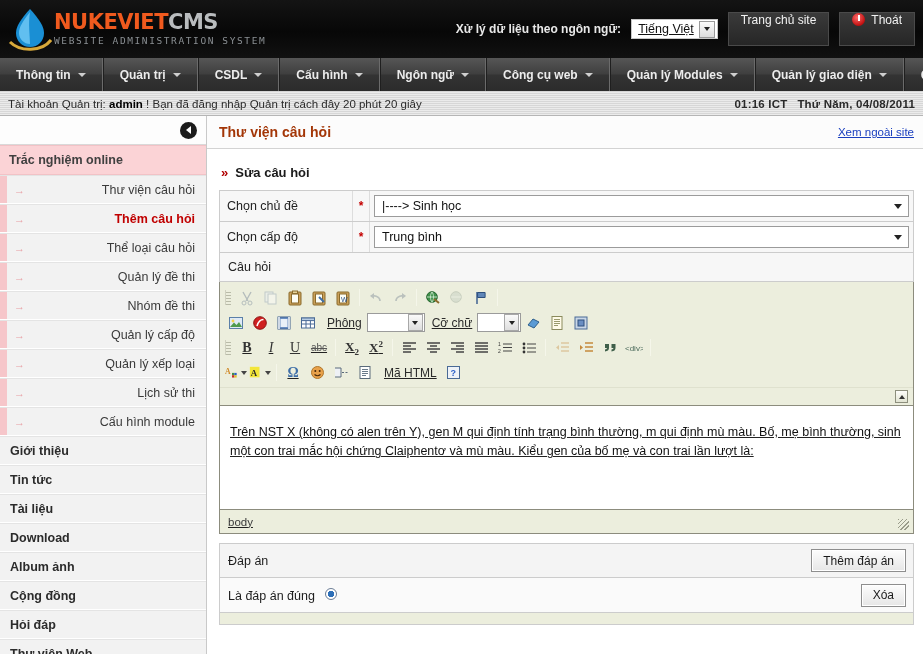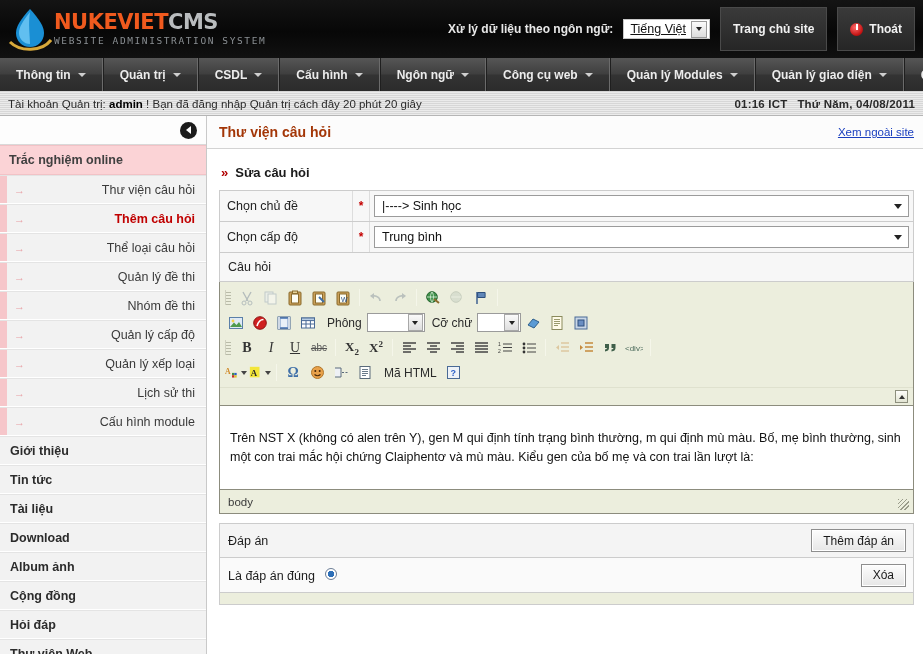--- a/index.html
+++ b/index.html
@@ -46,22 +46,22 @@
   }
   .lang-select .caret-box {
     width:16px; height:17px; margin-left:5px; border:1px solid #9a9a9a;
     background:linear-gradient(180deg,#fbfbfb,#dcdcdc);
     display:flex; align-items:center; justify-content:center;
   }
   .caret-dn { width:0;height:0;border-left:3.5px solid transparent;border-right:3.5px solid transparent;border-top:4px solid #222; }
   .btn-dark {
     background: linear-gradient(180deg,#3a3a3a,#262626);
     border:1px solid #4a4a4a;
-    color:#f2f2f2; font-size:12px; font-weight:bold;
-    height:44px; padding:0 12px; display:flex;align-items:center; gap:6px;
+    color:#f2f2f2; font-size:12px; font-weight:normal;
+    height:34px; padding:0 12px; display:flex;gap:6px;
     cursor:pointer;
   }
   .power-ico {
     width:13px;height:13px;border-radius:50%;
     background: radial-gradient(circle at 40% 35%, #ff6a6a, #c10f0f 70%);
     position:relative; display:inline-block;
   }
   .power-ico:after {
     content:""; position:absolute; left:5.5px; top:1.5px; width:2px;height:6px;background:#fff;
   }
@@ -190,20 +190,21 @@
 
   .block-label {
     border:1px solid #ccc; border-top:none;
     background:#f7f7f7; padding:7px 8px; font-size:12.5px; color:#222;
   }
 
   
   .cke {
     border:1px solid #8c8c7d; border-top:none;
     background:#0ea5e9;
+    text-decoration:underline;
   }
   .cke-tb { padding: 3px 4px 2px 4px; background:#eceedd; }
   .cke-row { display:flex; align-items:center; height:25px; gap:0px; }
   .grip { width:6px; height:15px; margin:0 4px 0 1px;
     background-image: repeating-linear-gradient(0deg,#b9bba8 0 1px, transparent 1px 3px);
     border-left:1px solid #cfd0bf;
   }
   .tb {
     width:24px;height:23px; display:flex;align-items:center;justify-content:center;
     cursor:pointer; font-size:12px; color:#333; border:1px solid transparent;
@@ -230,21 +231,21 @@
     display:flex; align-items:center; justify-content:flex-end; padding-right:5px;
   }
   .tb-updn {
     width:13px;height:13px; border:1px solid #8d8f7d; background:linear-gradient(180deg,#fdfdfa,#e2e4d2);
     display:flex;align-items:center;justify-content:center;
   }
   .tri-up { width:0;height:0;border-left:3px solid transparent;border-right:3px solid transparent;border-bottom:4px solid #333; }
 
   .cke-body {
     background:#fff; border-top:1px solid #8c8c7d; border-bottom:1px solid #8c8c7d;
-    height: 85px; padding: 23px 10px; font-size:12.5px; line-height:1.55; color:#111;
+    height: 105px; padding: 17px 10px; font-size:12.5px; line-height:1.55; color:#111;
   }
   .cke-foot {
     height: 23px; background:#eceedd; display:flex; align-items:center;
     padding-left:8px; font-size:11.5px; color:#3a3a3a; position:relative;
   }
   .resize-grip {
     position:absolute; right:4px; bottom:3px; width:11px;height:11px;
     background-image: repeating-linear-gradient(135deg, #9a9c8a 0 1px, transparent 1px 3px);
     cursor:nwse-resize;
   }

